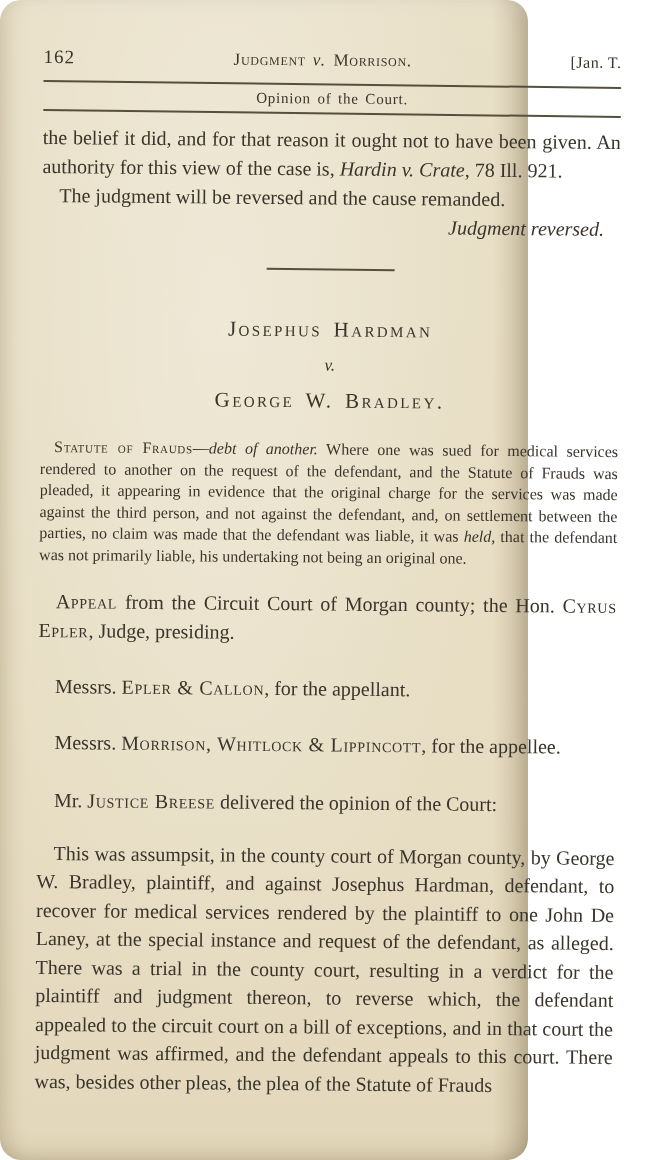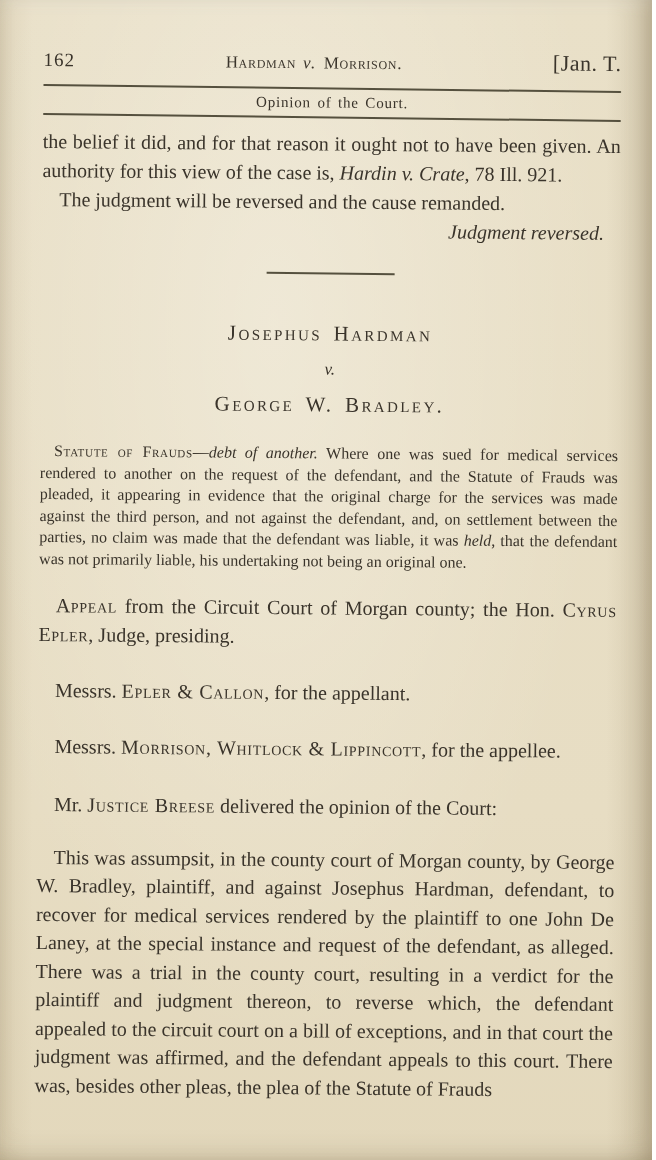--- a/index.html
+++ b/index.html
@@ -3,52 +3,53 @@
 <meta charset="utf-8">
 <style>
   html, body {
     margin: 0; padding: 0;
     width: 656px; height: 1160px;
     overflow: hidden;
     font-family: "Liberation Serif", "DejaVu Serif", serif;
   }
   .page {
     position: relative;
-    width: 652px; height: 1160px;
+    width: 528px; height: 1160px;
     background:
       radial-gradient(ellipse at 42% 28%, rgba(255,255,252,0.30), rgba(255,255,252,0) 62%),
       linear-gradient(90deg, rgba(124,102,58,0.10) 0%, rgba(124,102,58,0) 5%, rgba(124,102,58,0) 93%, rgba(104,84,46,0.16) 100%),
       linear-gradient(180deg, var(--paper, #e9e0c8) 0%, #e7ddc3 70%, #e3d8bc 100%);
     box-shadow:
       inset -16px 0 26px -12px rgba(92,74,40,0.30),
       inset 8px 0 18px -10px rgba(92,74,40,0.16),
       inset 0 -18px 32px -20px rgba(92,74,40,0.24),
       inset 0 12px 22px -16px rgba(255,255,250,0.55);
     color: var(--ink, #3a342b);
+    border-radius: 21px;
   }
   .content {
     position: absolute;
     left: 44px; top: 0;
     width: 578px;
     padding-top: 46px;
     transform: rotate(0.5deg);
     transform-origin: 0 0;
   }
   .running-head {
     display: flex;
     align-items: baseline;
     justify-content: space-between;
   }
   .page-number { font-size: 19px; letter-spacing: 1px; }
   .running-title {
     font-size: 17px;
     letter-spacing: 1.6px;
     word-spacing: 2px;
   }
-  .term-label { font-size: 22px; letter-spacing: 0.5px; font-family: Liberation Serif, serif; }
+  .term-label { font-size: 16px; letter-spacing: 0.5px; font-family: Liberation Serif, serif; }
   .rule {
     height: 2px;
     background: var(--rule, #55503e);
     transform: rotate(0.18deg);
     border-radius: 1px;
   }
   .rule-top { margin-top: 13px; }
   .rule-mid { margin-top: 5px; }
   .section-label {
     margin-top: 5px;
@@ -112,21 +113,21 @@
   .rt-smallcaps { font-variant: small-caps; letter-spacing: 0.7px; }
 </style>
 </head>
 <body>
 
 <div class="page">
   <div class="content">
 
     <div class="running-head">
       <span class="page-number">162</span>
-      <span class="running-title"><span class="rt-smallcaps">Hardman </span><span class="rt-italic">v.</span><span class="rt-smallcaps"> Morrison.</span></span>
+      <span class="running-title"><span class="rt-smallcaps">Judgment </span><span class="rt-italic">v.</span><span class="rt-smallcaps"> Morrison.</span></span>
       <span class="term-label">[Jan. T.</span>
     </div>
 
     <div class="rule rule-top"></div>
     <div class="section-label">Opinion of the Court.</div>
     <div class="rule rule-mid"></div>
 
     <section>
       <p class="body-par closing-par"><span>the belief it did, and for that reason it ought not to have been given.  An authority for this view of the case is, </span><span class="rt-italic">Hardin v. Crate</span><span>, 78 Ill. 921.</span></p>
       <p class="body-par indent">The judgment will be reversed and the cause remanded.</p>

